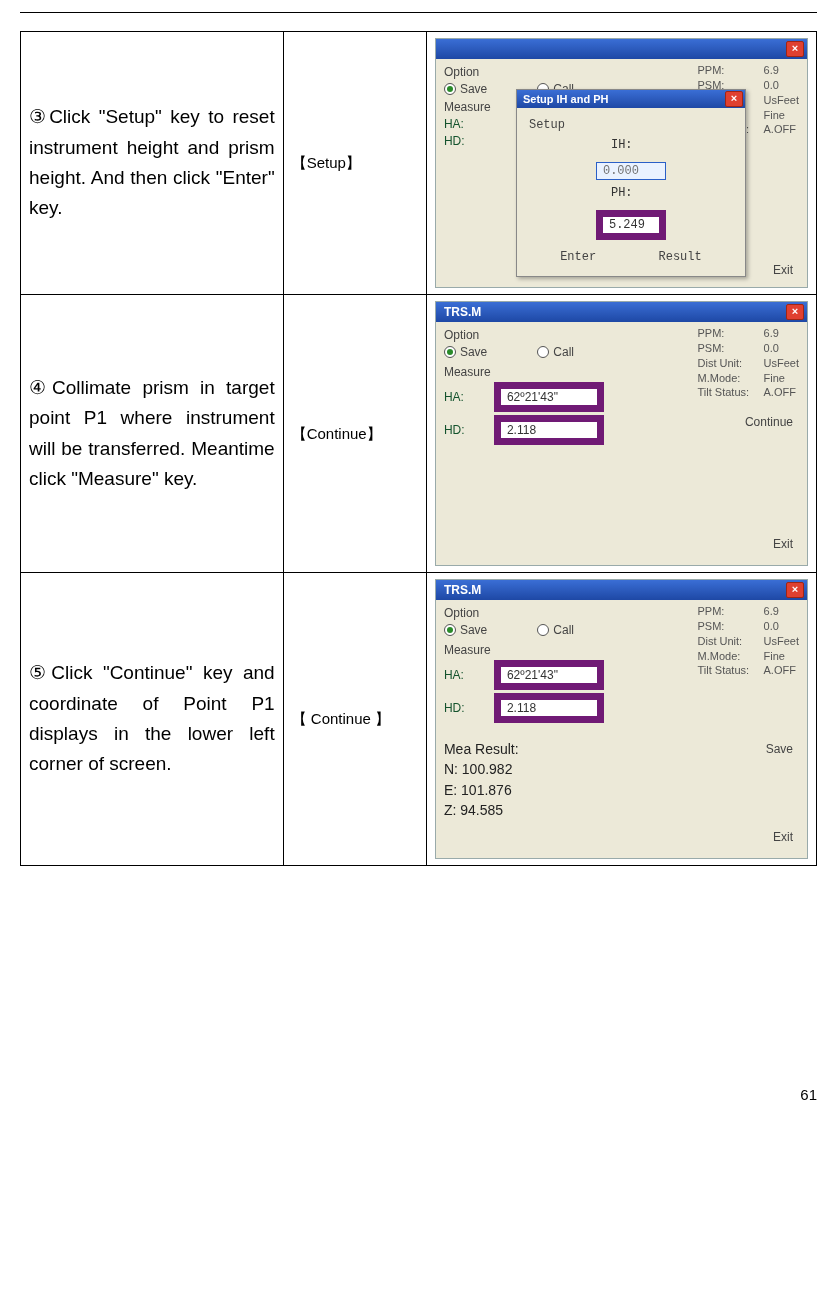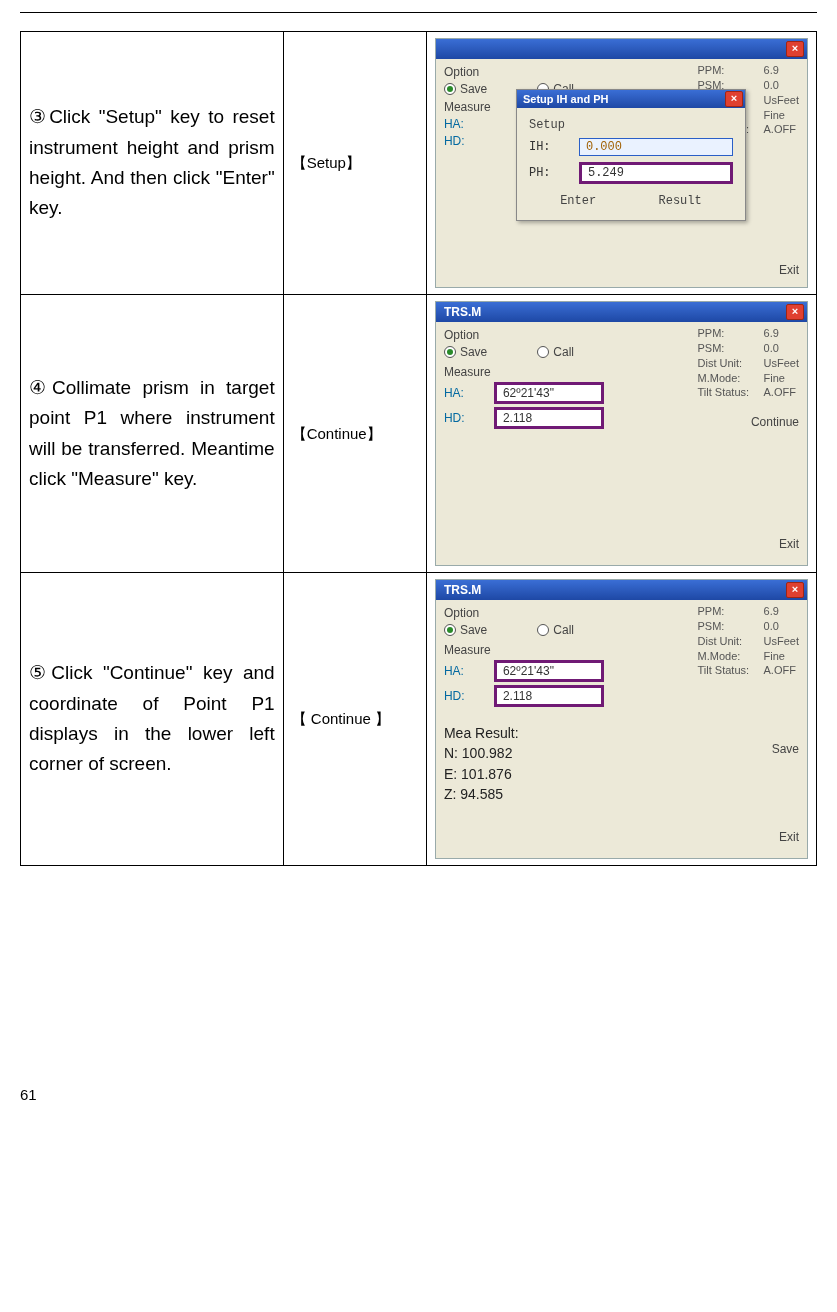--- a/index.html
+++ b/index.html
@@ -95,67 +95,67 @@
   .rightstats {
     position: absolute;
     right: 8px; top: 4px;
     font-size: 11px;
     color: #555;
     line-height: 1.35;
   }
   .rightstats div { display: flex; gap: 6px; }
   .rightstats .k { min-width: 60px; }
   .field {
-    border: 3px solid #701a75;
+    border: 7px solid #701a75;
     background: #fff;
     padding: 1px 6px;
     font-size: 12px;
     display: inline-block;
     min-width: 70px;
   }
   .btnflat {
     font-size: 12px;
     color: #444;
     padding: 2px 4px;
   }
   .btnflat.dim { color: #aaa; }
   .sidebtns {
     position: absolute;
-    right: 4px;
+    right: 10px;
     bottom: 6px;
     display: flex;
     flex-direction: column;
     gap: 12px;
     align-items: flex-end;
   }
   .dialog {
     position: absolute;
     left: 80px; top: 30px;
     width: 230px;
     border: 1px solid #888;
     background: #ece9d8;
     box-shadow: 2px 2px 4px rgba(0,0,0,0.3);
   }
   .dialog .titlebar { font-size: 11px; padding: 1px 2px 1px 6px; }
   .dlgbody { padding: 10px 12px; font-family: Liberation Mono, monospace; }
-  .dlgrow { display: flex; align-items: center; margin: 6px 0; gap: 10px; }
+  .dlgrow { display: flex; align-items: center; margin: 6px 0; gap: 10px; flex-direction: column; }
   .dlgrow .dl { width: 40px; font-size: 12px; }
   .dlgrow .field { flex: 1; }
-  .field.sel { border: 1px solid #2a5fc7; color: #a16207; background: #eaf2ff; }
+  .field.sel { border: 1px solid #2a5fc7; color: #737373; background: #eaf2ff; }
   .dlgbtns { display: flex; justify-content: space-around; margin-top: 8px; }
   .measrow { display:flex; align-items:center; gap:10px; margin:3px 0; }
-  .measrow .ml { width:40px; color:#0369a1; }
+  .measrow .ml { width:40px; color:#14532d; }
   .result {
     font-size: 14px;
     color: #222;
     line-height: 1.45;
     margin-top: 16px;
   }
   .pagenum {
-    text-align: left;
+    text-align: right;
     font-size: 15px;
     margin-top: 220px;
     padding-bottom: 20px;
   }
 </style>
 </head>
 <body>
 
 <div class="page">
   <div class="hr-top"></div>

